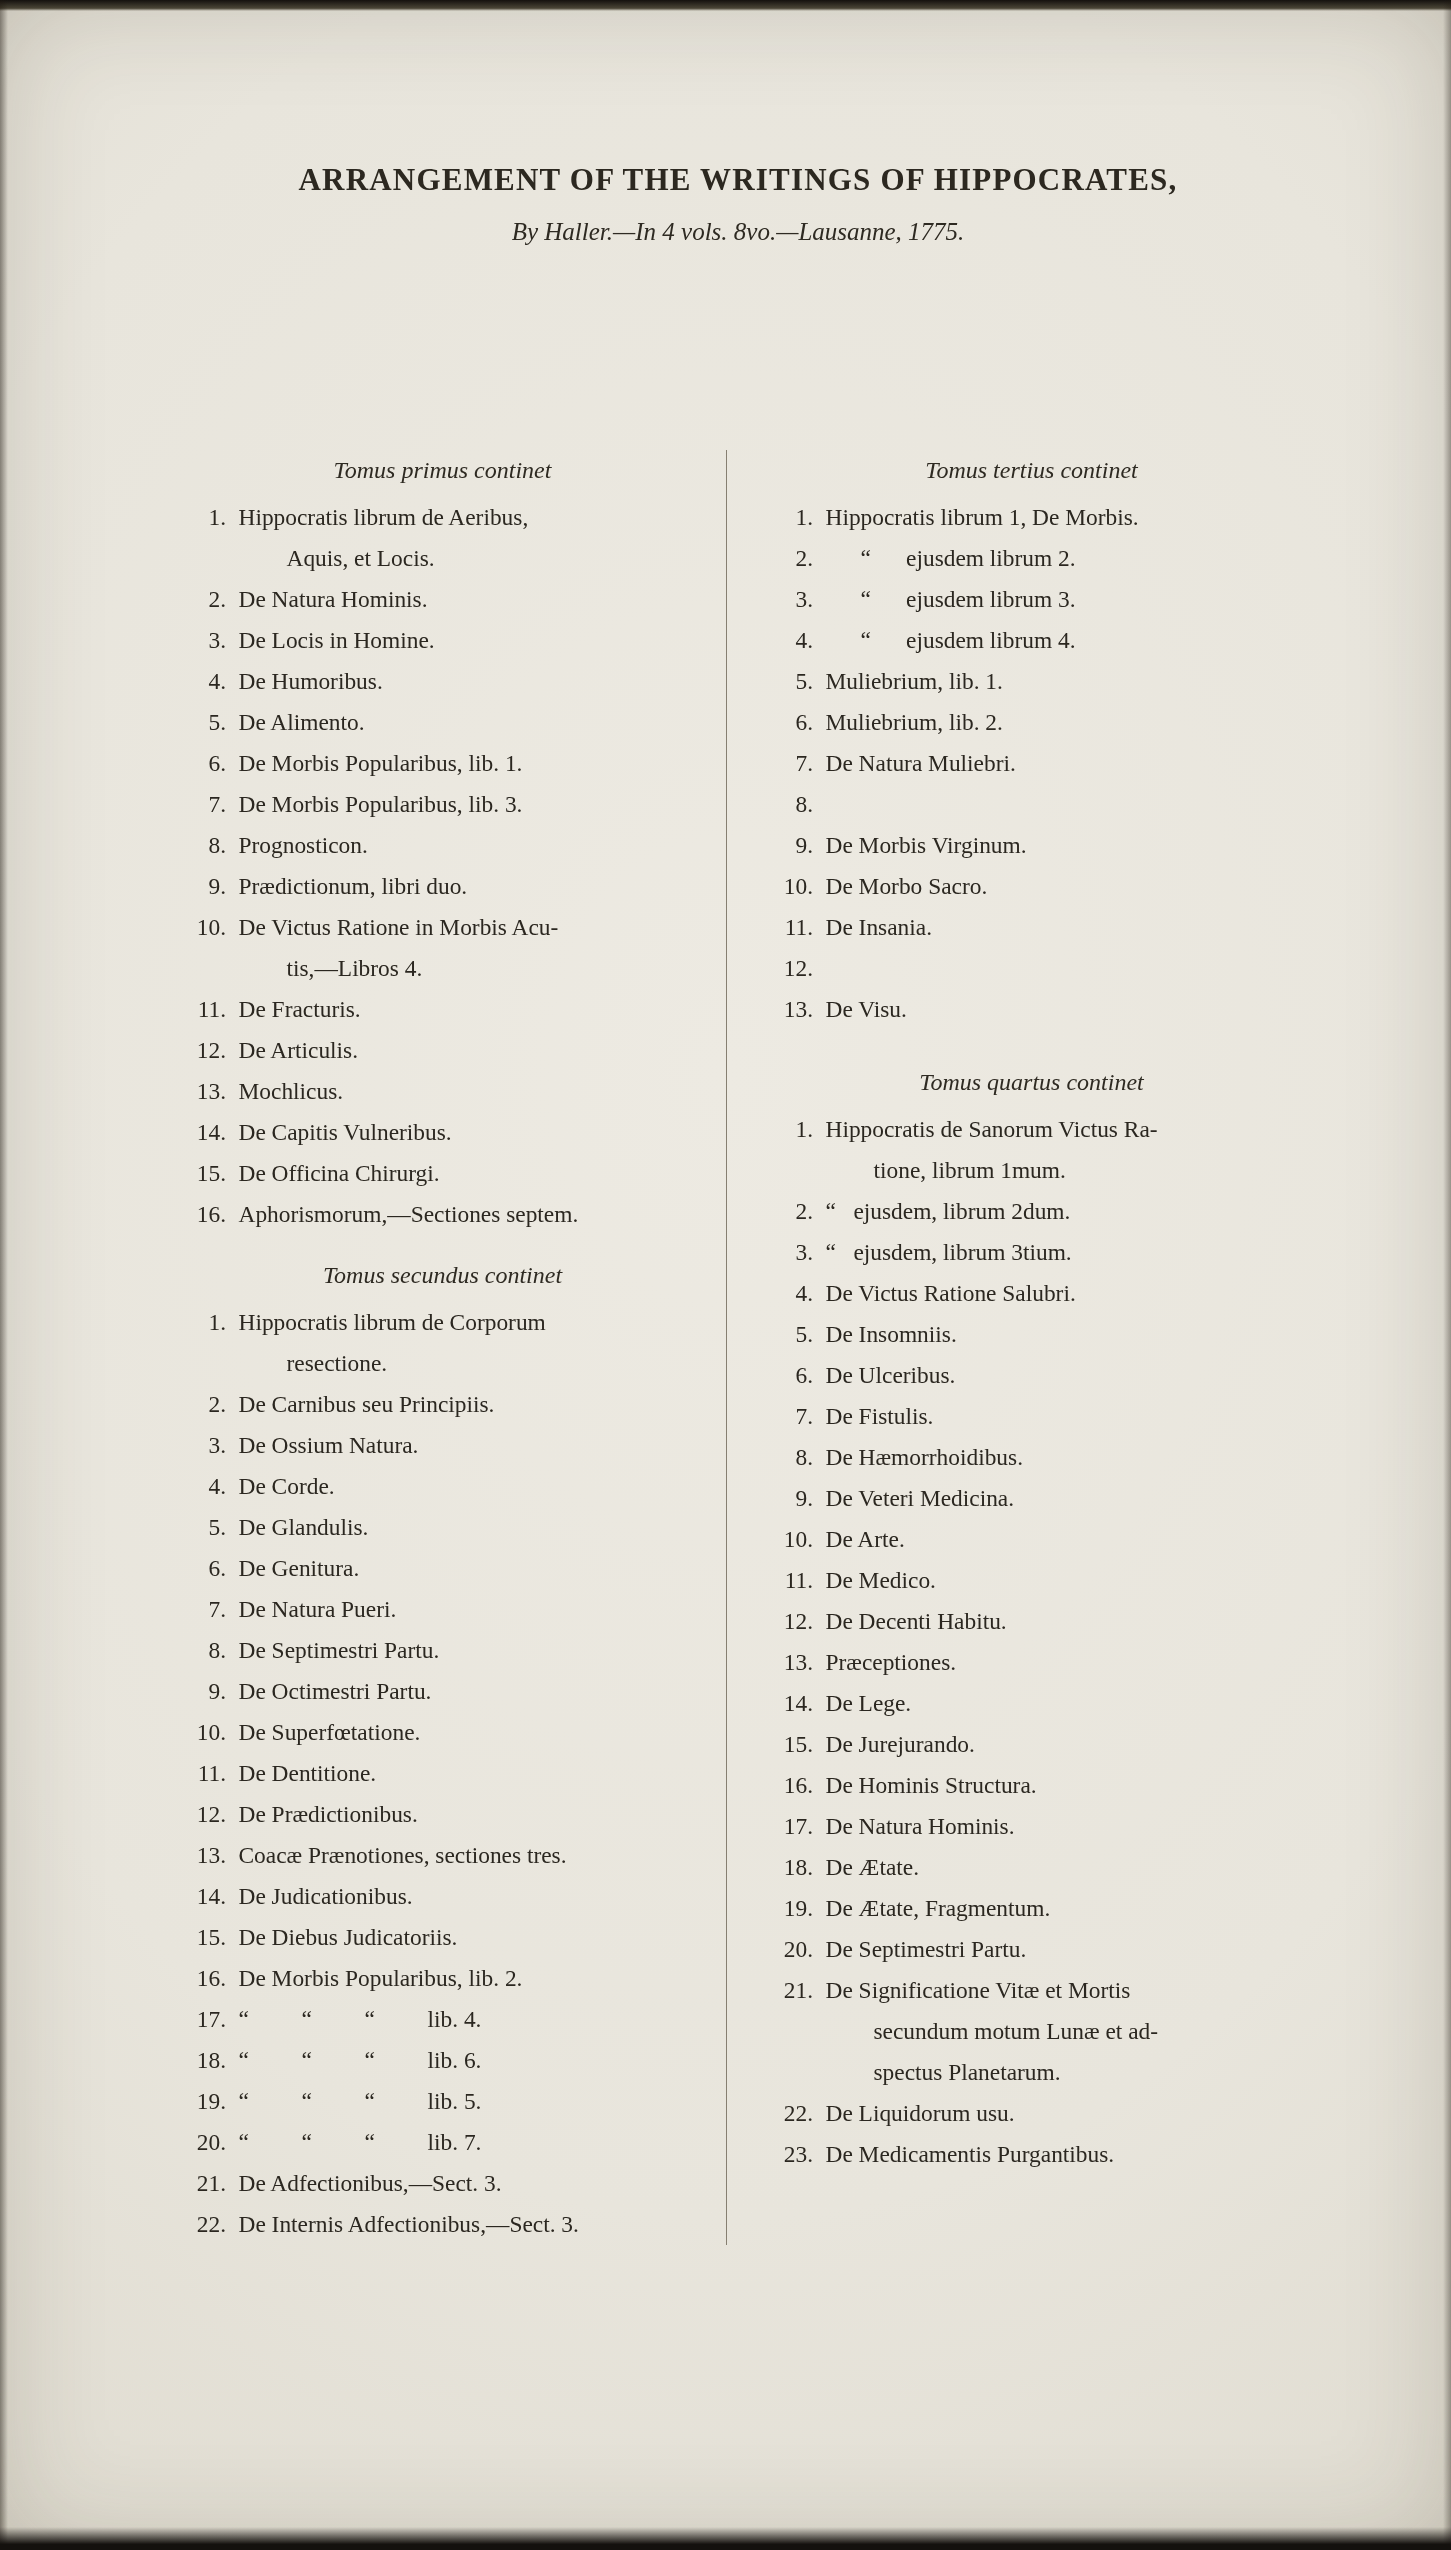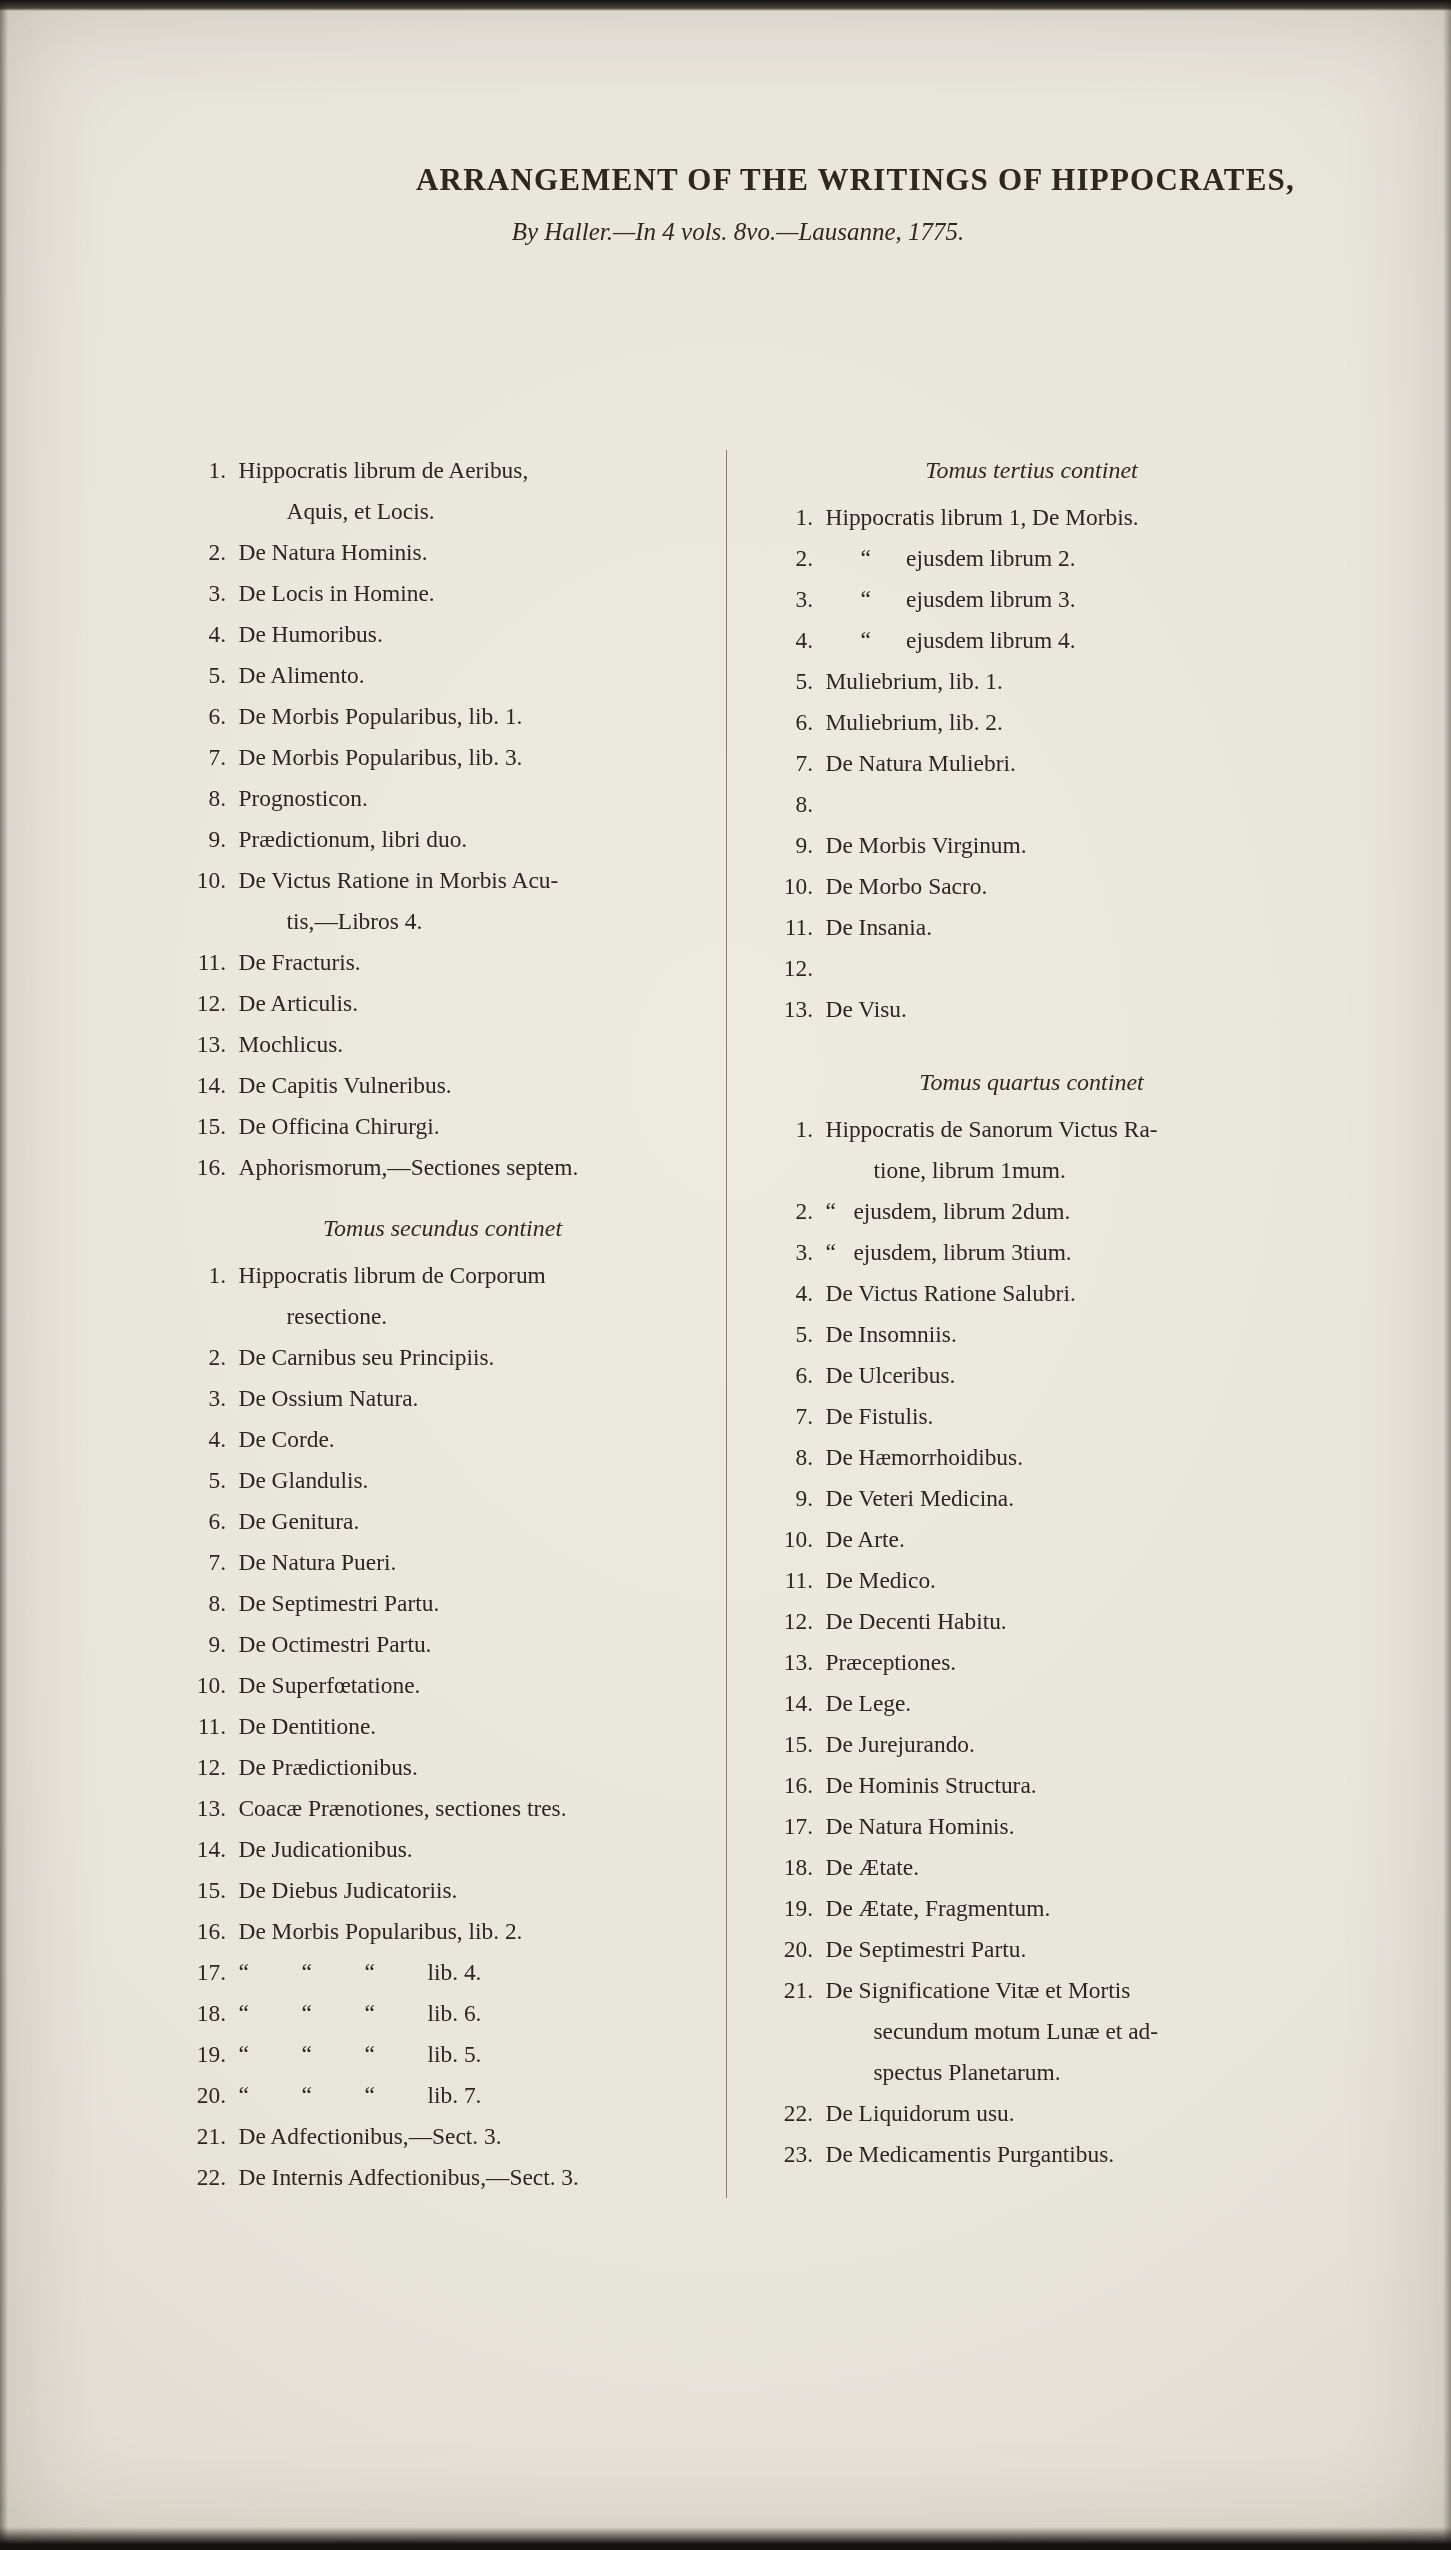--- a/index.html
+++ b/index.html
@@ -30,21 +30,21 @@
     position:absolute; right:0; top:0; bottom:0; width:7.8px;
     background:linear-gradient(270deg, rgba(30,24,16,.35), rgba(30,24,16,0));
   }
   .content{
     position:absolute; left:181px; top:162px; width:1114px;
   }
   .title{
     font-family:"Liberation Serif", serif;
     font-size:31px; font-weight:bold;
     letter-spacing:1.2px;
-    text-align:right;
+    text-align:center;
     color:#2c2820;
   }
   .subtitle{
     margin-top:20px;
     font-size:25px; font-style:italic;
     text-align:center;
     color:#2e2a22;
   }
   .columns{
     display:flex; align-items:stretch;
@@ -84,20 +84,21 @@
   <div class="edge-top"></div>
   <div class="edge-left"></div>
   <div class="edge-right"></div>
 
   <div class="content">
     <h1 class="title">ARRANGEMENT OF THE WRITINGS OF HIPPOCRATES,</h1>
     <div class="subtitle">By Haller.—In 4 vols. 8vo.—Lausanne, 1775.</div>
 
     <div class="columns">
       <div class="col col-left" id="col-left">
+          <div class="section-heading">Tomus primus continet</div>
           <div class="item">
             <span class="num">1.</span>
             <span class="txt">Hippocratis librum de Aeribus,
 Aquis, et Locis.</span>
           </div>
           <div class="item">
             <span class="num">2.</span>
             <span class="txt">De Natura Hominis.</span>
           </div>
           <div class="item">

